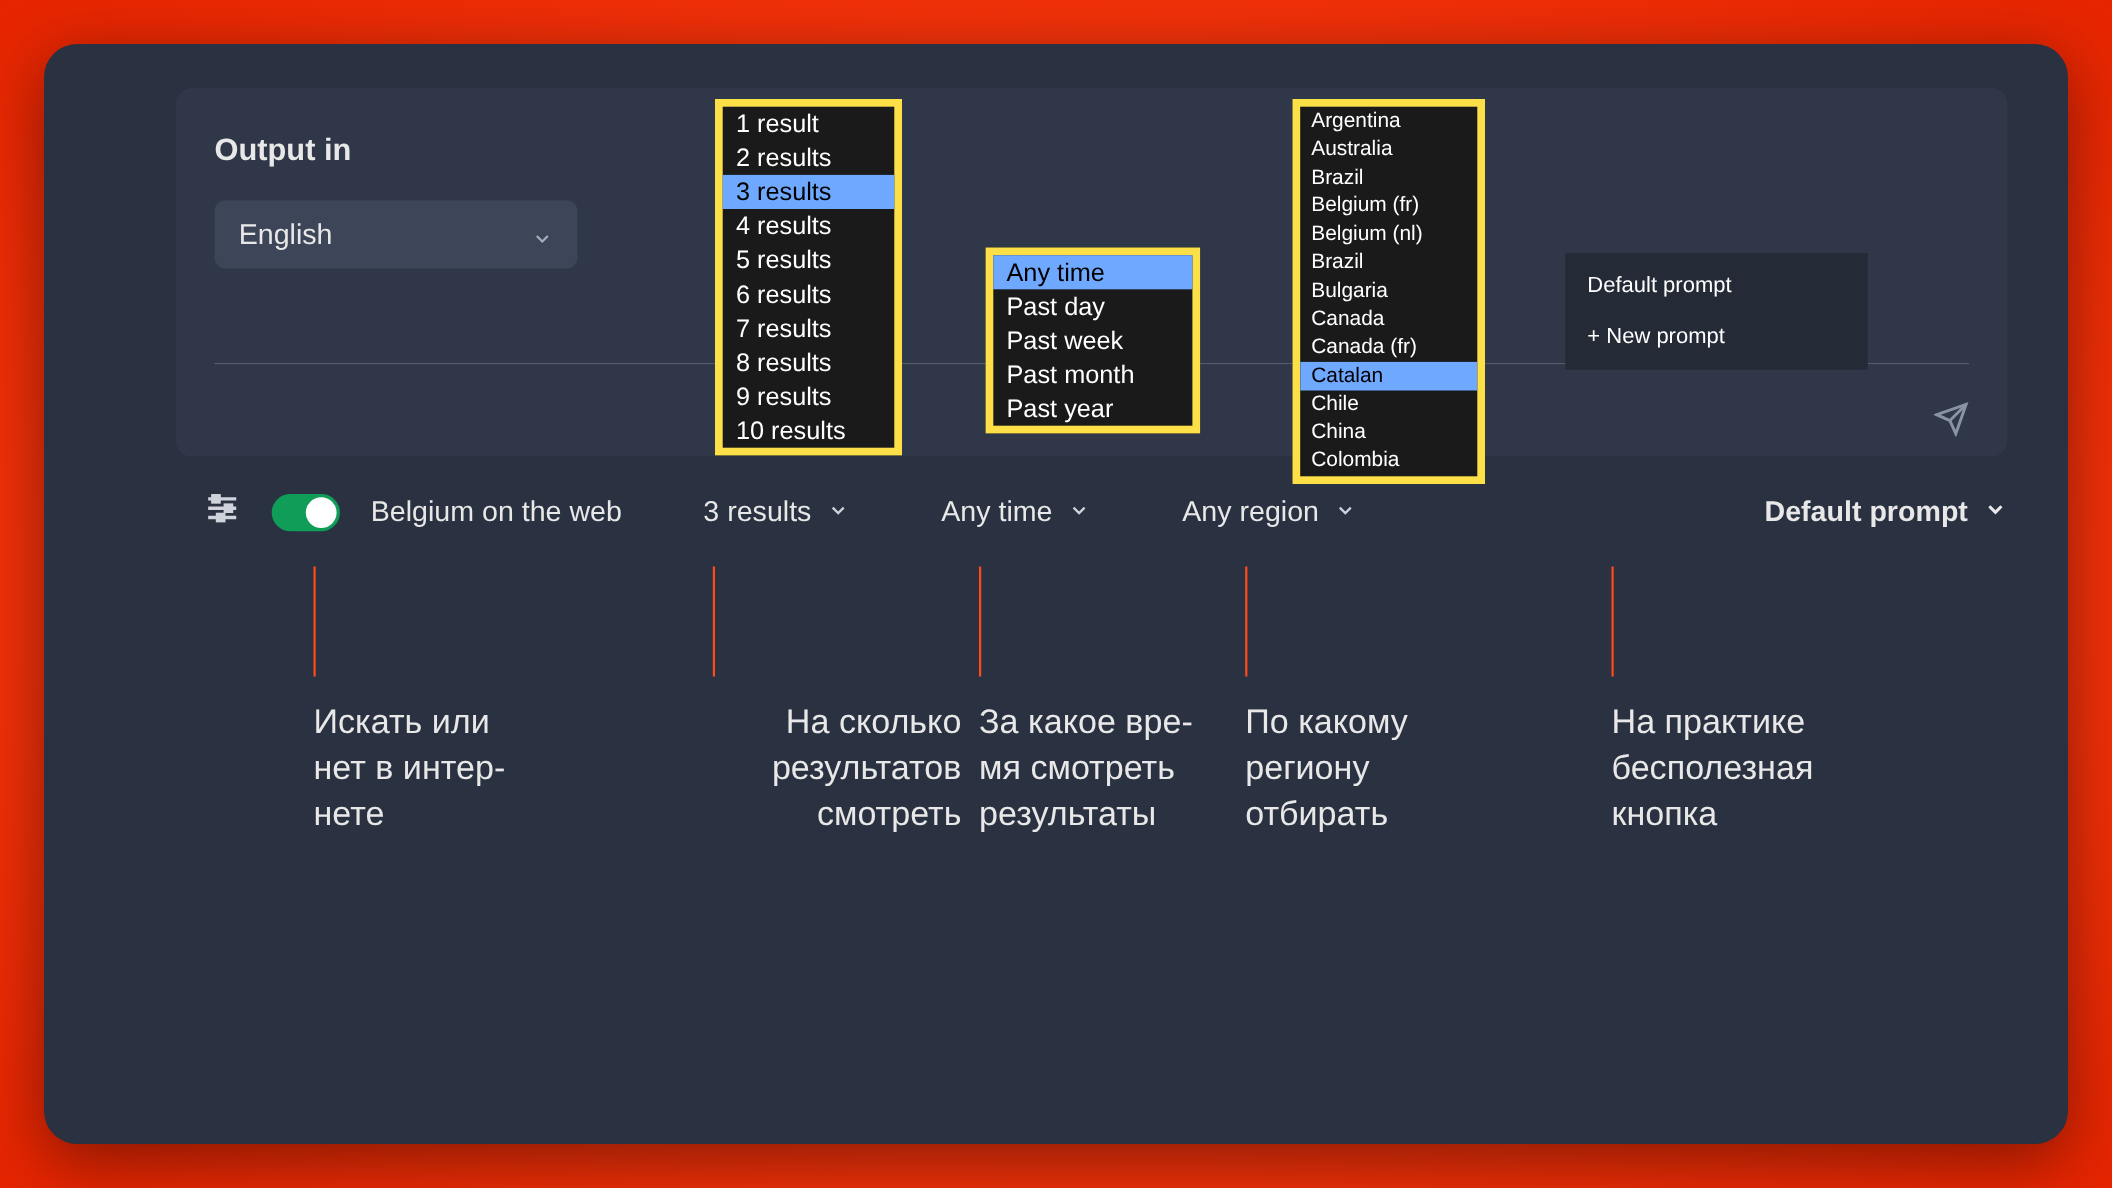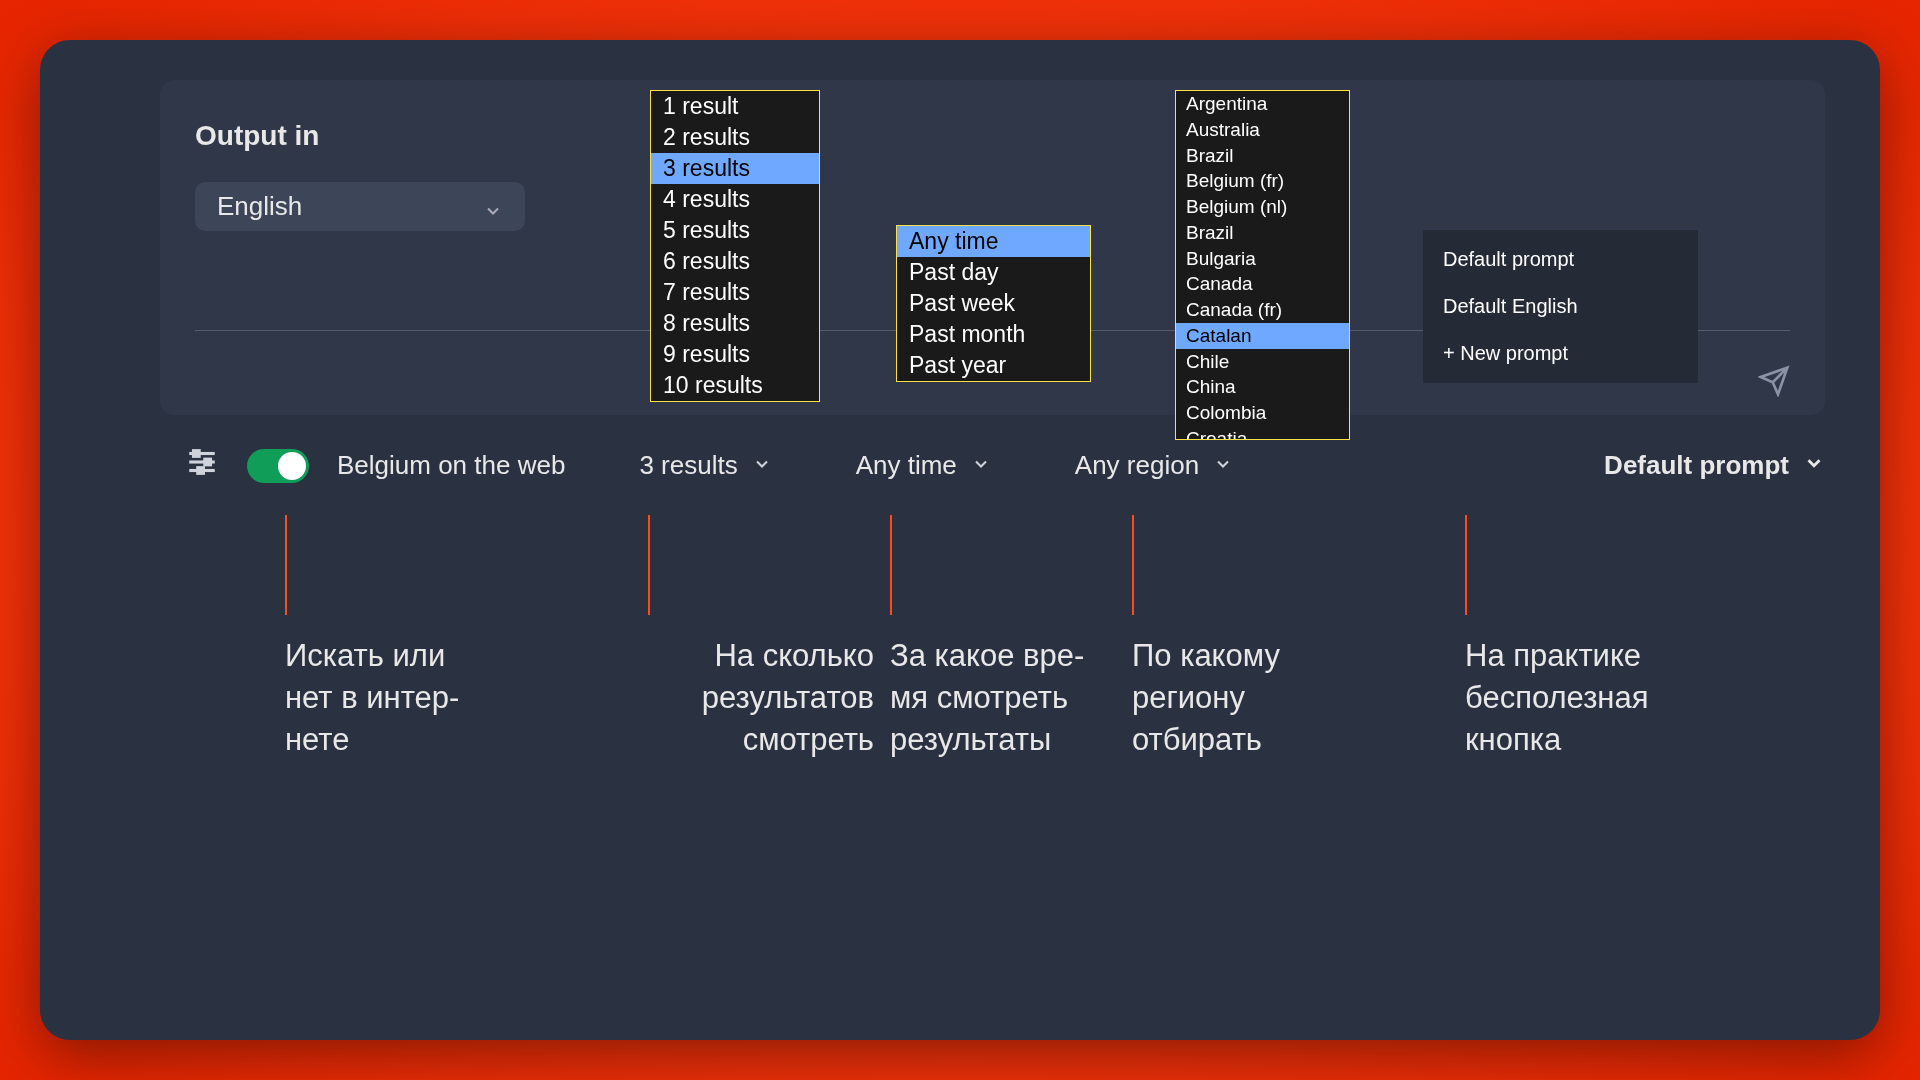--- a/index.html
+++ b/index.html
@@ -22,21 +22,21 @@
   .inner-panel{
     position:absolute;
     left:120px;top:40px;right:55px;
     background:#2f3748;
     border-radius:14px;
     padding:40px 35px 50px 35px;
     height:335px;
   }
   .output-label{font-size:28px;font-weight:600;color:#e8e8e8;margin-bottom:30px;}
   .lang-select{
-    width:330px;height:49px;
+    width:330px;height:62px;
     background:#3d4558;
     border-radius:10px;
     display:flex;align-items:center;
     padding:0 22px;
     justify-content:space-between;
     font-size:26px;
   }
   .chev{width:20px;height:20px;}
   .chev svg{stroke:#aab;}
   .divider-line{
@@ -47,21 +47,21 @@
   .send-icon{
     position:absolute;
     right:35px;top:285px;
     color:#8a93a5;
   }
 
   
   .popup{
     position:absolute;
     background:#1a1a1a;
-    border:1px solid #fde047;
+    border:7px solid #fde047;
     font-size:23px;
     color:#fff;
     z-index:5;
   }
   .popup .opt{padding:2px 12px;white-space:nowrap;cursor:pointer;}
   .popup .opt.sel{background:#6fa8ff;color:#000;}
 
   .popup-results{left:610px;top:50px;width:170px;}
   .popup-time{left:856px;top:185px;width:195px;}
   .popup-region{
@@ -175,21 +175,20 @@
       <div class="opt">China</div>
       <div class="opt">Colombia</div>
       <div class="opt">Croatia</div>
     </div>
   <div class="region-scroll">
       <div class="thumb"></div>
     </div>
 
   <div class="popup popup-prompt" id="popup-prompt">
       <div class="opt">Default prompt</div>
-      <div class="opt">Default English</div>
       <div class="opt">+ New prompt</div>
     </div>
 
   <div class="toolbar">
     <span class="sliders-icon">
       <svg viewBox="0 0 24 24" width="34" height="34" fill="none" stroke="#cfd3db" stroke-width="2.2">
         <line x1="3" y1="6" x2="21" y2="6"></line>
           <line x1="3" y1="12" x2="21" y2="12"></line>
           <line x1="3" y1="18" x2="21" y2="18"></line>
         <rect x="6" y="4" width="4" height="4" fill="#cfd3db"></rect>

